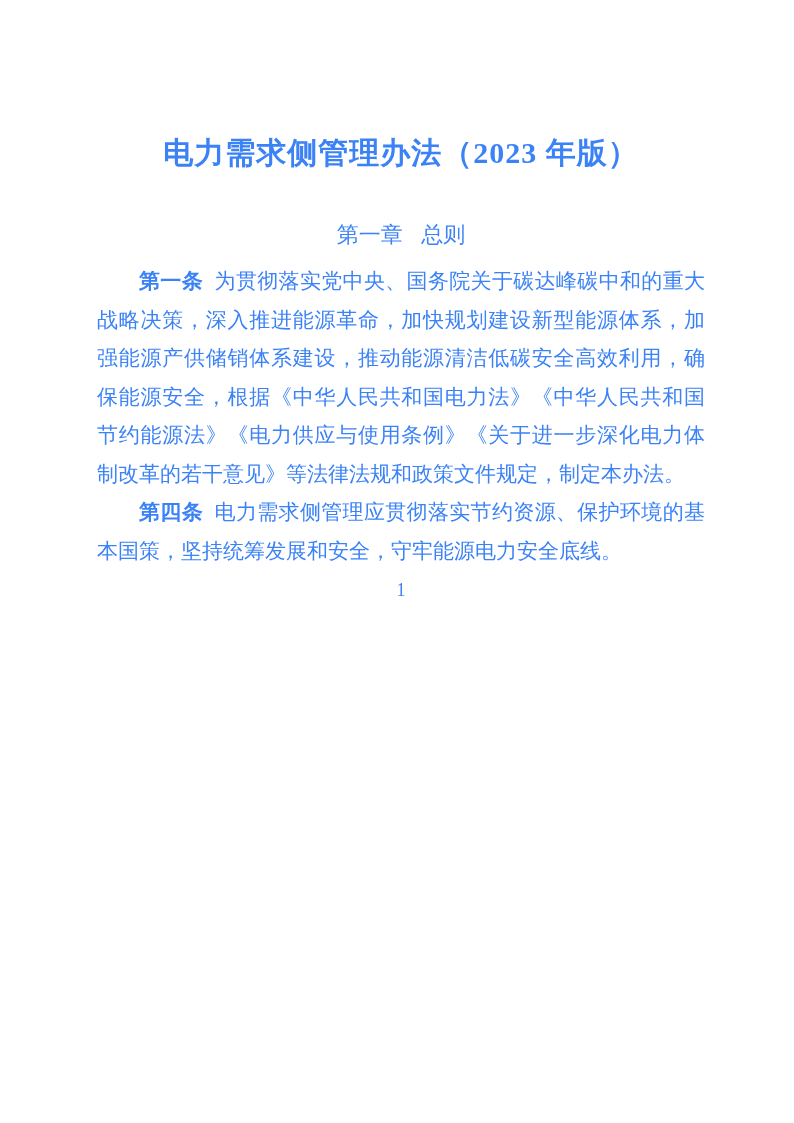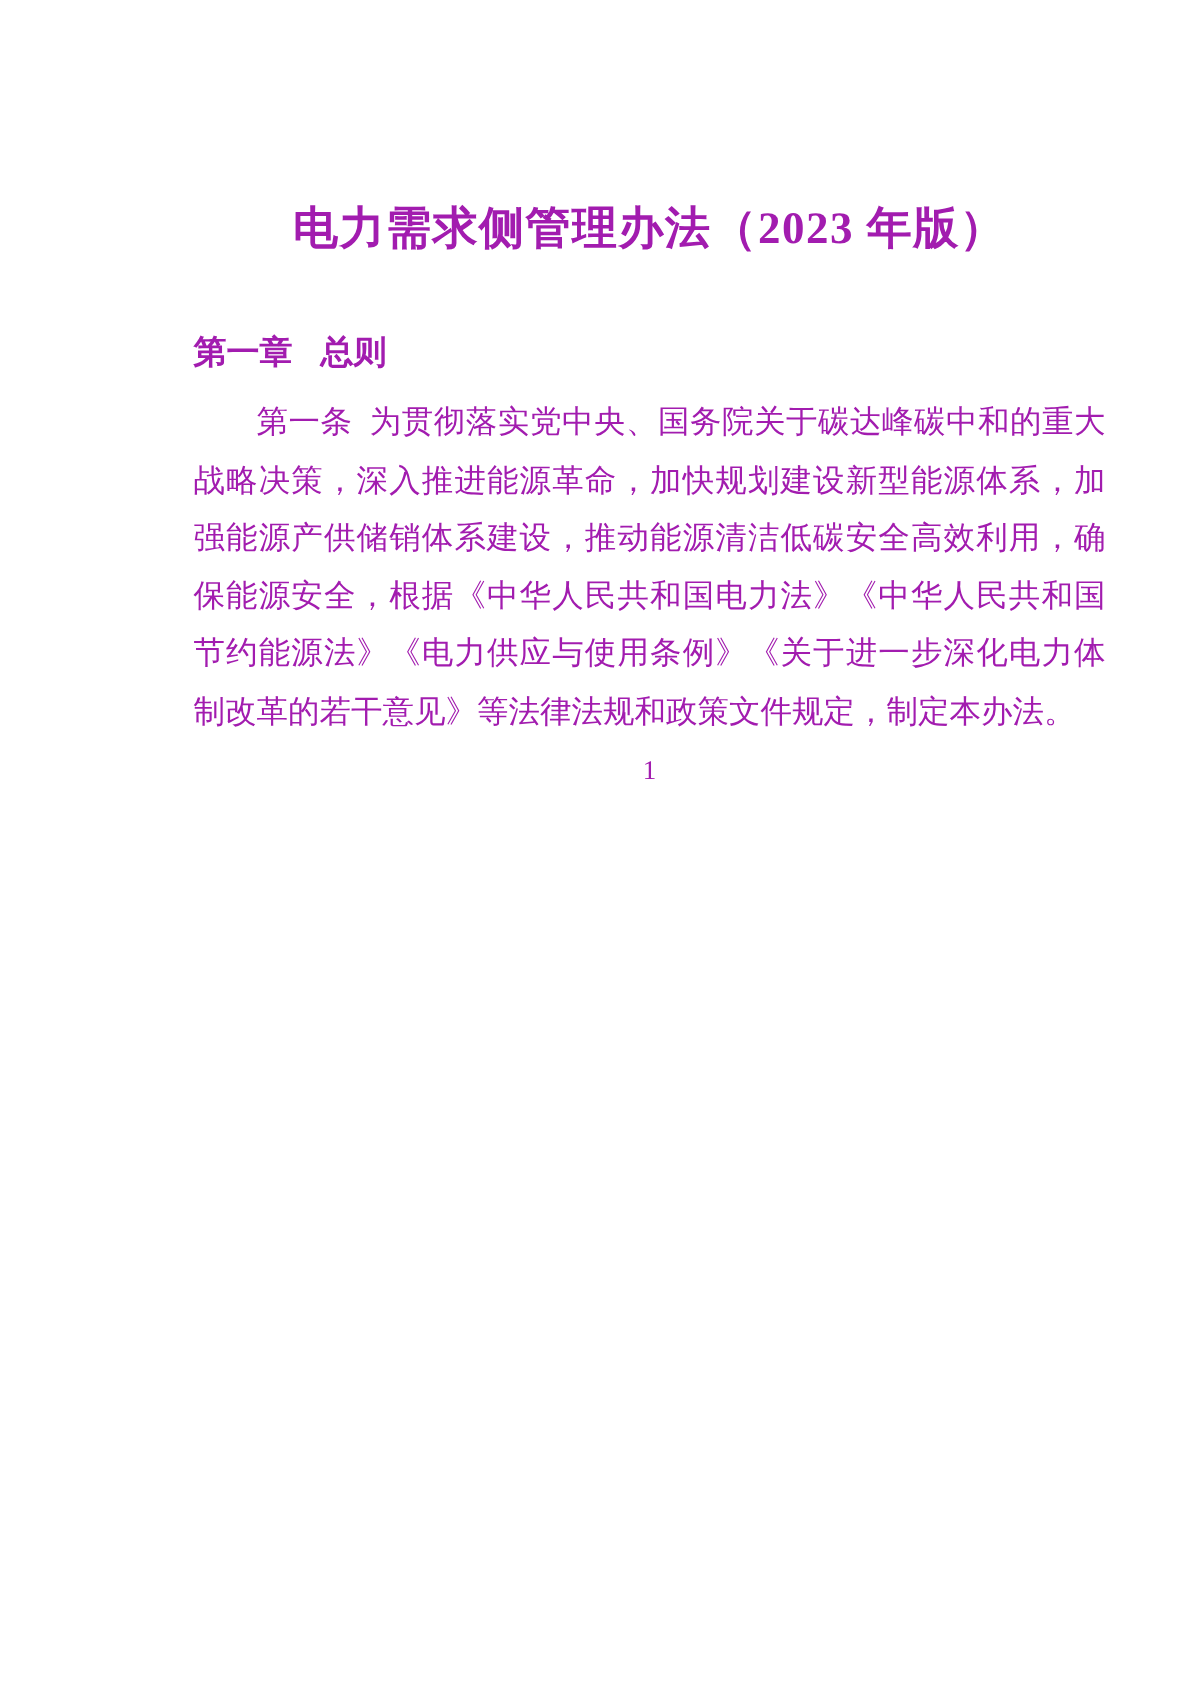--- a/index.html
+++ b/index.html
@@ -7,60 +7,60 @@
     padding: 0;
     background: #ffffff;
   }
   .page {
     position: relative;
     width: 722px;
     height: 1123px;
     background: #ffffff;
     overflow: hidden;
     font-family: "Liberation Serif", "DejaVu Serif", serif;
-    color: #a21caf;
-    margin-left: 32px;
+    color: #3b82f6;
   }
   .content {
     width: 608px;
     margin-left: 97px;
   }
   .doc-title {
     padding-top: 134px;
     font-size: 30px;
     line-height: 38px;
     font-weight: bold;
     text-align: center;
     letter-spacing: 1px;
     white-space: nowrap;
   }
   .chapter-heading {
     margin-top: 48px;
     font-size: 22px;
     line-height: 30px;
-    font-weight: bold;
+    font-weight: normal;
+    text-align: center;
   }
   .chapter-heading .chapter-title {
     margin-left: 0.6em;
   }
   .body-text {
     margin-top: 12px;
   }
   .para {
     margin: 0;
     font-size: 21px;
     line-height: 38.5px;
     text-align: justify;
     text-justify: inter-ideograph;
     text-indent: 2em;
     word-break: break-all;
     line-break: anywhere;
   }
   .article-label {
-    font-weight: normal;
+    font-weight: bold;
     margin-right: 0.55em;
   }
   .page-number {
     margin-top: 9px;
     font-size: 18px;
     line-height: 22px;
     text-align: center;
   }
 </style>
 </head>
@@ -77,20 +77,23 @@
     </div>
 
     <div class="body-text">
 
       <p class="para">
         <span class="article-label">第一条</span><span>为贯彻落实党中央、国务院关于碳达峰碳中和的重大战略决策，深入推进能源革命，加快规划建设新型能源体系，加强能源产供储销体系建设，推动能源清洁低碳安全高效利用，确保能源安全，根据《中华人民共和国电力法》《中华人民共和国节约能源法》《电力供应与使用条例》《关于进一步深化电力体制改革的若干意见》等法律法规和政策文件规定，制定本办法。</span>
       </p>
 
 
 
+      <p class="para">
+        <span class="article-label">第四条</span><span>电力需求侧管理应贯彻落实节约资源、保护环境的基本国策，坚持统筹发展和安全，守牢能源电力安全底线。</span>
+      </p>
 
 
     </div>
 
     <div class="page-number">1</div>
 
   </div>
 </div>
 
 </body></html>

